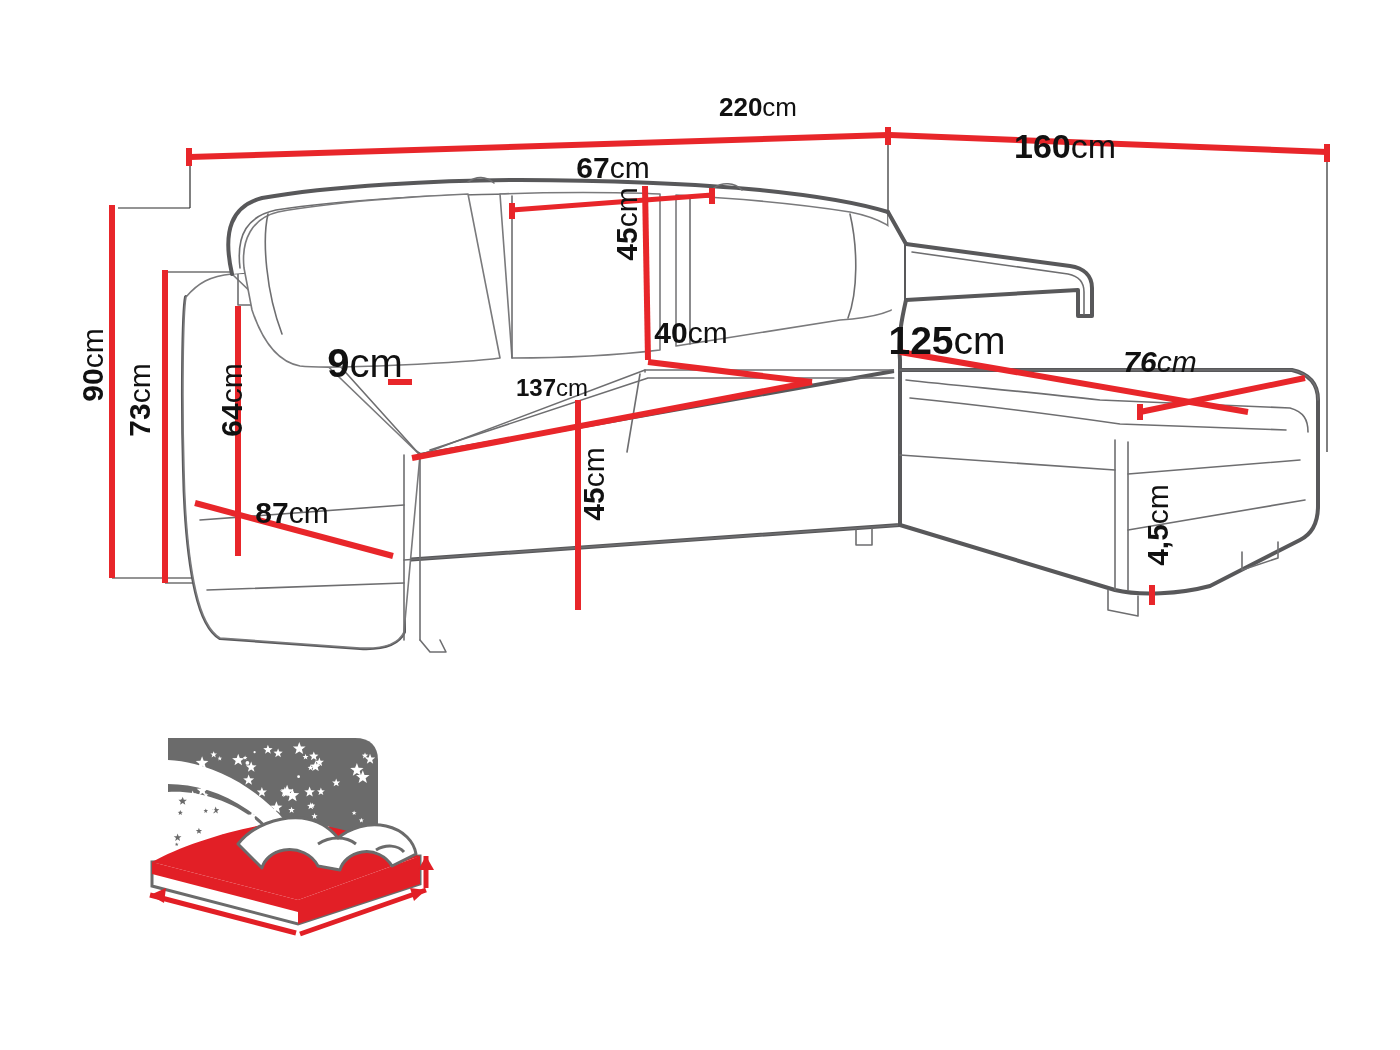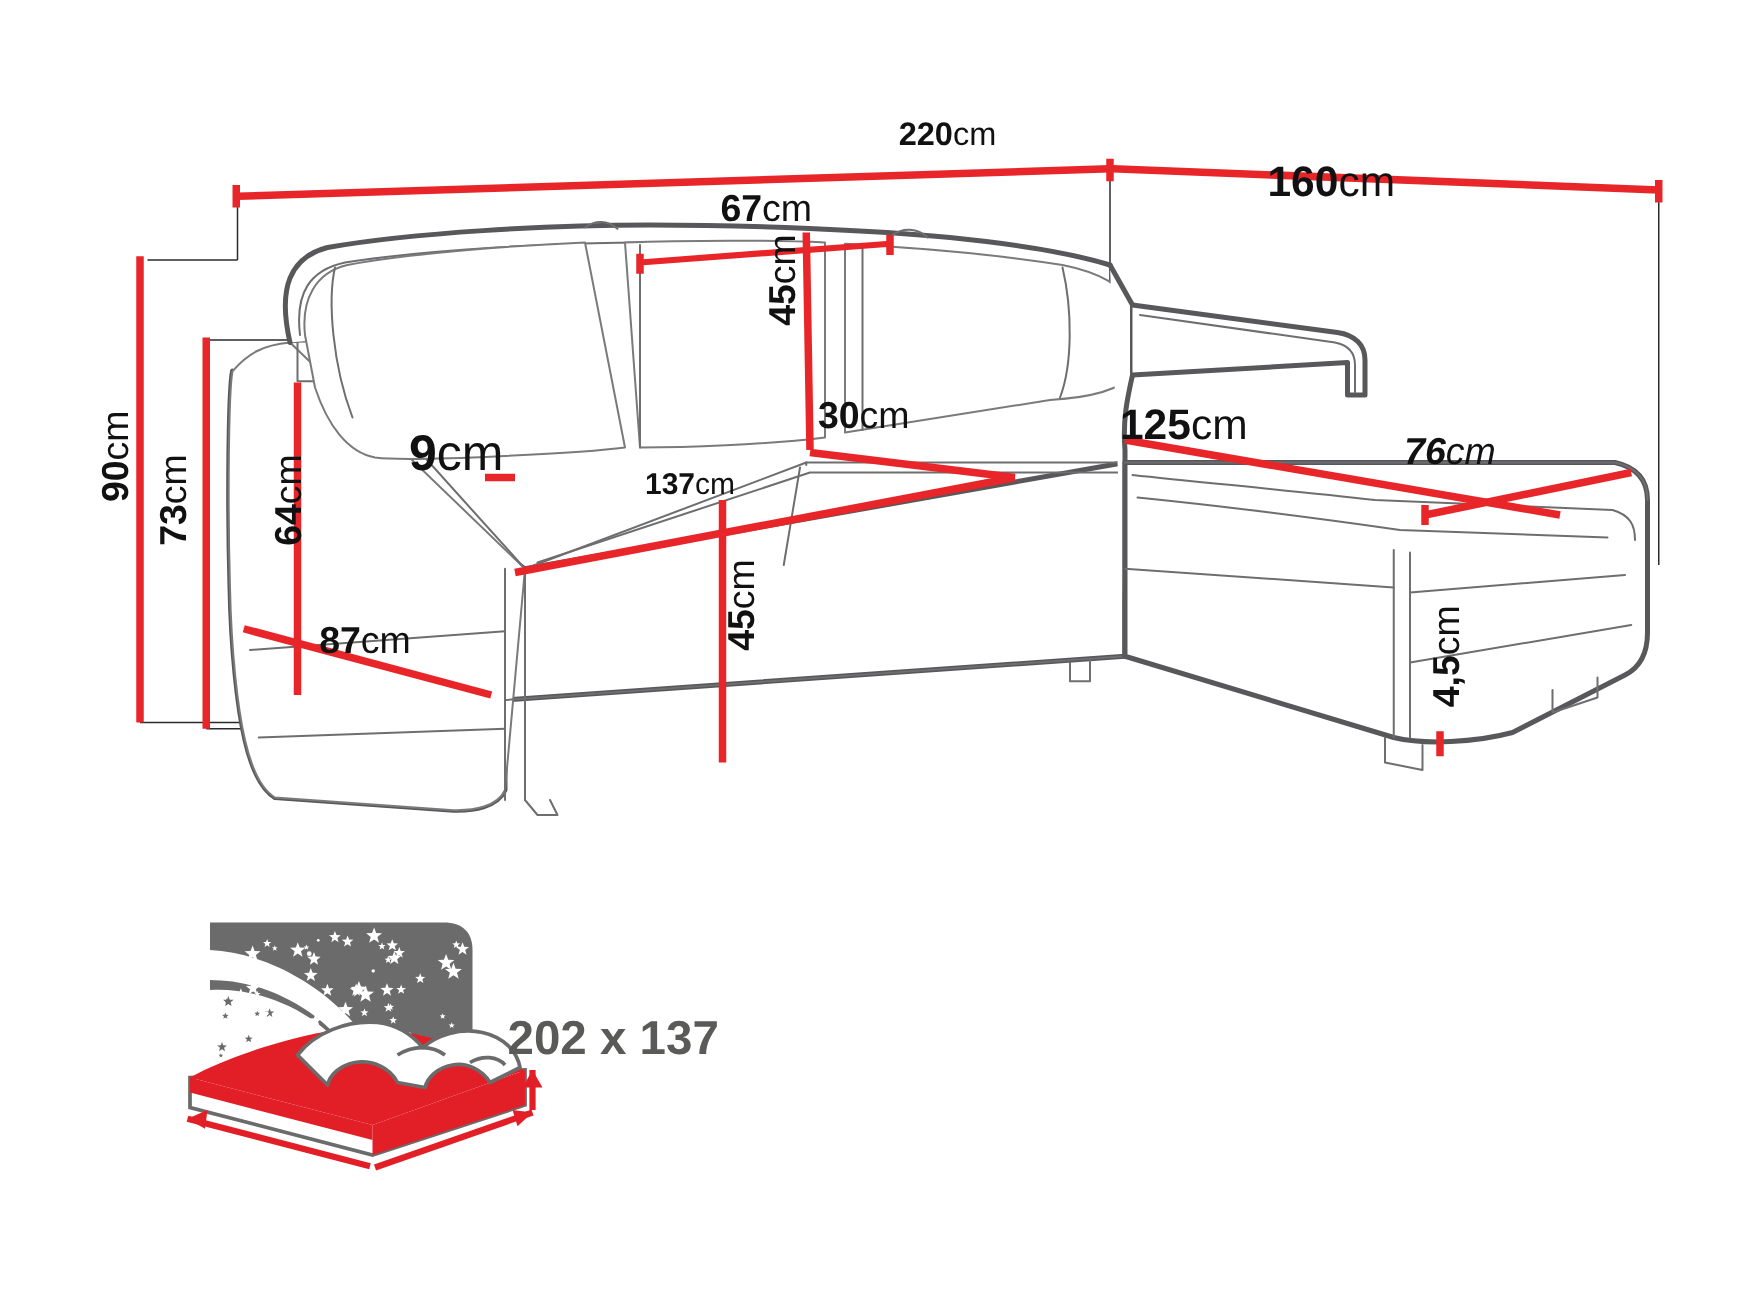--- a/index.html
+++ b/index.html
@@ -287,22 +287,22 @@
 
       <path class="dim-tick" d="M 1152 585 L 1152 605"></path>
     </g>
   </svg>
 
   <div id="dim-labels">
       <div class="dim-label" style="left: 758px; top: 107px; font-size: 26px; transform: translate(-50%, -50%) rotate(0deg);"><span class="num">220</span><span class="unit">cm</span></div>
       <div class="dim-label" style="left: 1065px; top: 146px; font-size: 34px; transform: translate(-50%, -50%) rotate(0deg);"><span class="num">160</span><span class="unit">cm</span></div>
       <div class="dim-label" style="left: 613px; top: 168px; font-size: 30px; transform: translate(-50%, -50%) rotate(0deg);"><span class="num">67</span><span class="unit">cm</span></div>
       <div class="dim-label" style="left: 627px; top: 224px; font-size: 30px; transform: translate(-50%, -50%) rotate(-90deg);"><span class="num">45</span><span class="unit">cm</span></div>
-      <div class="dim-label" style="left: 691px; top: 333px; font-size: 30px; transform: translate(-50%, -50%) rotate(0deg);"><span class="num">30</span><span class="unit">cm</span></div>
-      <div class="dim-label" style="left: 947px; top: 340px; font-size: 34px; transform: translate(-50%, -50%) rotate(0deg);"><span class="num">125</span><span class="unit">cm</span></div>
+      <div class="dim-label" style="left: 691px; top: 333px; font-size: 30px; transform: translate(-50%, -50%) rotate(0deg);"><span class="num">40</span><span class="unit">cm</span></div>
+      <div class="dim-label" style="left: 947px; top: 340px; font-size: 39px; transform: translate(-50%, -50%) rotate(0deg);"><span class="num">125</span><span class="unit">cm</span></div>
       <div class="dim-label" style="left: 1160px; top: 362px; font-size: 30px; transform: translate(-50%, -50%) rotate(0deg); font-style: italic;"><span class="num">76</span><span class="unit">cm</span></div>
       <div class="dim-label" style="left: 365px; top: 363px; font-size: 40px; transform: translate(-50%, -50%) rotate(0deg);"><span class="num">9</span><span class="unit">cm</span></div>
       <div class="dim-label" style="left: 552px; top: 388px; font-size: 24px; transform: translate(-50%, -50%) rotate(0deg);"><span class="num">137</span><span class="unit">cm</span></div>
       <div class="dim-label" style="left: 594px; top: 484px; font-size: 30px; transform: translate(-50%, -50%) rotate(-90deg);"><span class="num">45</span><span class="unit">cm</span></div>
       <div class="dim-label" style="left: 93px; top: 365px; font-size: 30px; transform: translate(-50%, -50%) rotate(-90deg);"><span class="num">90</span><span class="unit">cm</span></div>
       <div class="dim-label" style="left: 140px; top: 400px; font-size: 30px; transform: translate(-50%, -50%) rotate(-90deg);"><span class="num">73</span><span class="unit">cm</span></div>
       <div class="dim-label" style="left: 232px; top: 400px; font-size: 30px; transform: translate(-50%, -50%) rotate(-90deg);"><span class="num">64</span><span class="unit">cm</span></div>
       <div class="dim-label" style="left: 292px; top: 513px; font-size: 30px; transform: translate(-50%, -50%) rotate(0deg);"><span class="num">87</span><span class="unit">cm</span></div>
       <div class="dim-label" style="left: 1158px; top: 525px; font-size: 30px; transform: translate(-50%, -50%) rotate(-90deg);"><span class="num">4,5</span><span class="unit">cm</span></div>
     </div>
@@ -438,15 +438,14 @@
     <g>
       <path d="M 150 895 L 296 933" fill="none" stroke="#e21f26" stroke-width="5"></path>
       <path d="M 150 895 L 166 888 L 164 903 Z" fill="#e21f26"></path>
       <path d="M 300 934 L 426 890" fill="none" stroke="#e21f26" stroke-width="5"></path>
       <path d="M 426 890 L 410 888 L 414 901 Z" fill="#e21f26"></path>
       <path d="M 426 888 L 426 856" fill="none" stroke="#e21f26" stroke-width="5"></path>
       <path d="M 426 856 L 418 870 L 434 870 Z" fill="#e21f26"></path>
     </g>
   </svg>
 
-  <div id="bed-caption" style="left: 406px; top: 812px; font-size: 38px; color: rgb(90, 90, 88);">202 x 137</div>
 
 </div>
 
 </body></html>

